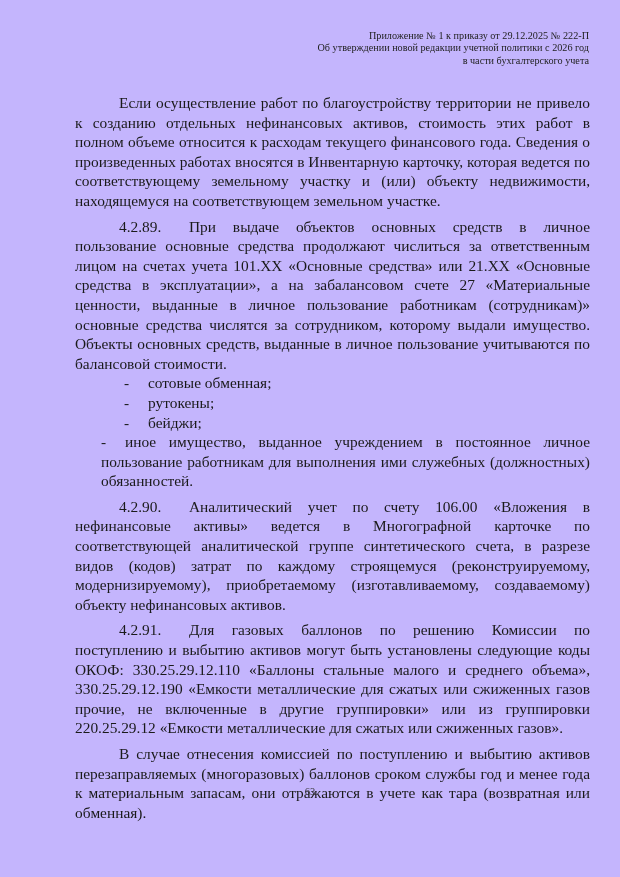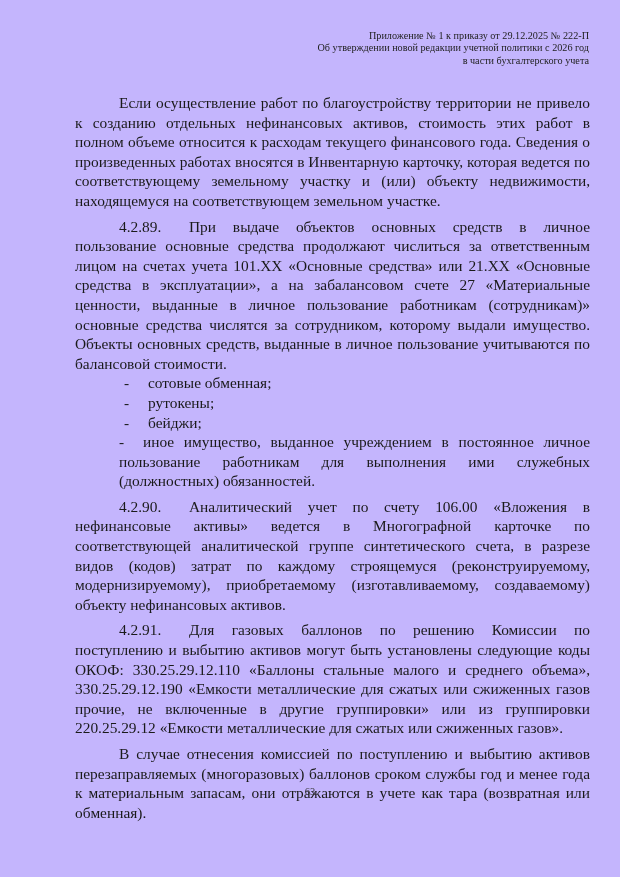--- a/index.html
+++ b/index.html
@@ -10,21 +10,21 @@
             font-size:10.2px; line-height:12.3px; color:#222; }
   .header div { white-space:nowrap; }
   .body { position:absolute; left:75px; width:515px; top:93px;
           font-size:15.4px; line-height:19.6px; }
   p { margin:0; text-align:justify; text-indent:44px; }
   p + p, .list + p { margin-top:6px; }
   .para-num { display:inline-block; width:70px; text-indent:0; }
   .list { margin:0; padding:0; list-style:none; }
   .list li { position:relative; padding-left:24px; margin-left:49px; text-align:justify; }
   .list li .dash { position:absolute; left:0; top:0; }
-  .list li.wrap { padding-left:0; margin-left:44px; text-indent:0; }
+  .list li.wrap { padding-left:0; margin-left:26px; text-indent:0; }
   .list li.wrap .dash { position:static; display:inline-block; width:24px; }
   .pagenum { position:absolute; left:0; width:620px; top:786px; text-align:center;
              font-size:10.5px; color:#333; }
 </style>
 </head>
 <body>
 
 <div class="page">
 
   <div class="header">

